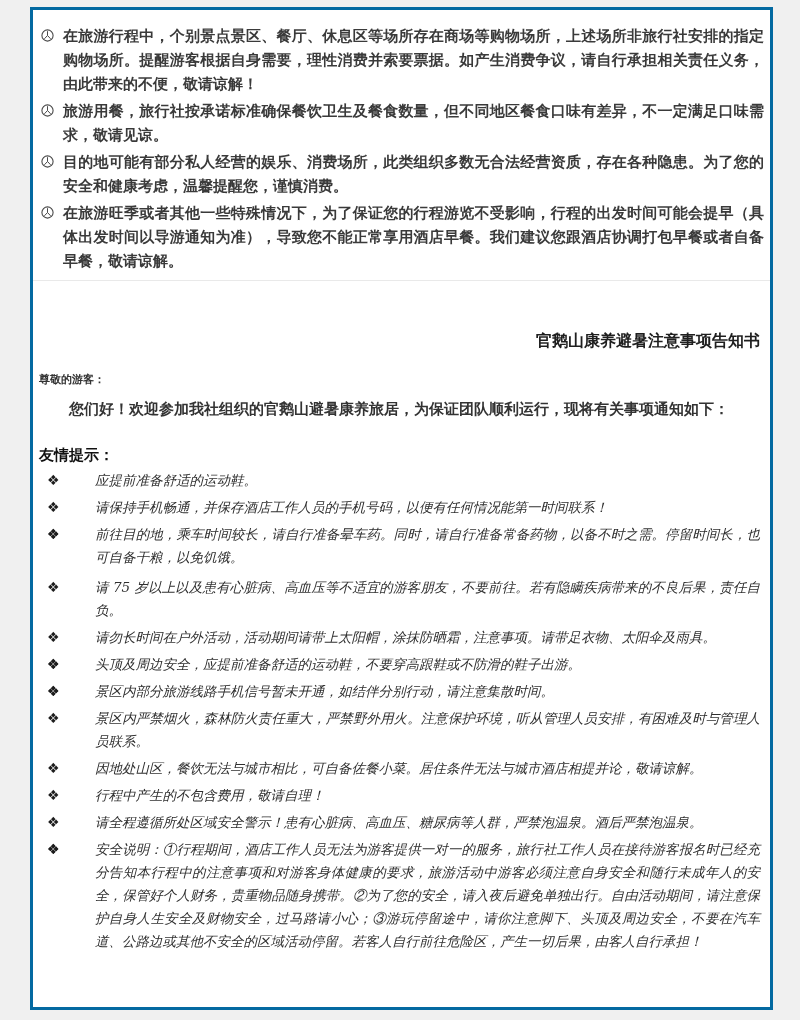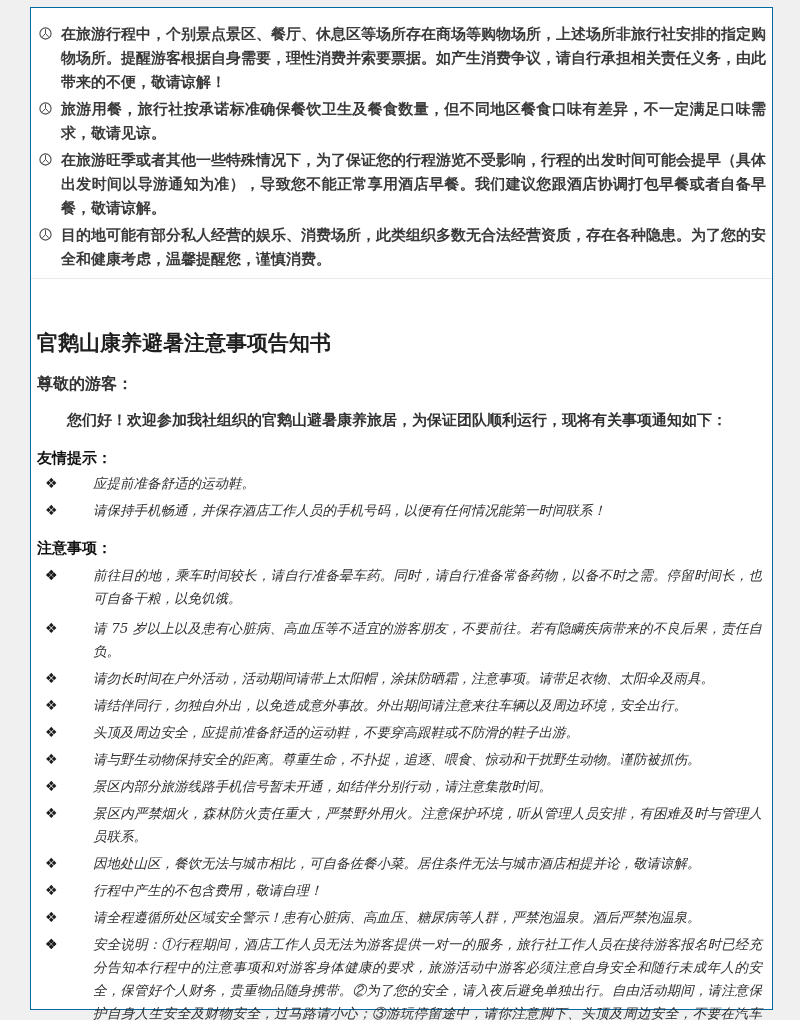--- a/index.html
+++ b/index.html
@@ -7,21 +7,21 @@
     width: 800px; height: 1020px;
     background: #f0f0f0;
     font-family: "Liberation Sans", sans-serif;
     overflow: hidden;
   }
   .card {
     position: absolute;
     left: 30px; top: 7px;
     width: 743px; height: 1003px;
     background: #ffffff;
-    border: 1px solid #0369a1;
+    border: 3px solid #0369a1;
   }
   
   .top-notices {
     padding: 14px 6px 2px 0;
   }
   .top-notices .n-item {
     position: relative;
     padding-left: 30px;
     font-size: 15px;
     line-height: 24px;
@@ -39,42 +39,42 @@
     border: none;
     border-top: 1px solid #e9e9e9;
     margin: 2px 0 0 0;
   }
   
   .doc {
     padding: 0 10px 0 6px;
   }
   .doc-title {
     margin-top: 50px;
-    text-align: left;
-    font-size: 21px;
+    text-align: right;
+    font-size: 16px;
     font-weight: 700;
     color: #1f1f1f;
   }
   .salutation {
     margin-top: 15px;
-    font-size: 16px;
+    font-size: 11px;
     line-height: 24px;
     font-weight: 600;
     color: #333333;
   }
   .intro {
-    margin-top: 12px;
+    margin-top: 6px;
     text-indent: 2em;
     font-size: 15px;
     line-height: 24px;
     font-weight: 600;
     color: #333333;
   }
   .sec-heading {
-    margin-top: 14px;
+    margin-top: 22px;
     font-size: 15px;
     line-height: 24px;
     font-weight: 700;
     color: #111111;
   }
   .kai-list { margin-top: 2px; }
   .kai-list .k-item {
     position: relative;
     padding-left: 56px;
     font-size: 13.5px;
@@ -115,31 +115,31 @@
         <path d="M6.5 6.5 L6.5 2.2 M6.5 6.5 L3.4 9.8 M6.5 6.5 L9.6 9.8" fill="none" stroke="#4a4a4a" stroke-width="1"></path>
       </svg>
       <span>旅游用餐，旅行社按承诺标准确保餐饮卫生及餐食数量，但不同地区餐食口味有差异，不一定满足口味需求，敬请见谅。</span>
     </div>
 
     <div class="n-item">
       <svg class="clock-ico" viewBox="0 0 13 13">
         <circle cx="6.5" cy="6.5" r="5.6" fill="none" stroke="#4a4a4a" stroke-width="1.1"></circle>
         <path d="M6.5 6.5 L6.5 2.2 M6.5 6.5 L3.4 9.8 M6.5 6.5 L9.6 9.8" fill="none" stroke="#4a4a4a" stroke-width="1"></path>
       </svg>
+      <span>目的地可能有部分私人经营的娱乐、消费场所，此类组织多数无合法经营资质，存在各种隐患。为了您的安全和健康考虑，温馨提醒您，谨慎消费。</span>
+    </div>
+
+    <div class="n-item">
+      <svg class="clock-ico" viewBox="0 0 13 13">
+        <circle cx="6.5" cy="6.5" r="5.6" fill="none" stroke="#4a4a4a" stroke-width="1.1"></circle>
+        <path d="M6.5 6.5 L6.5 2.2 M6.5 6.5 L3.4 9.8 M6.5 6.5 L9.6 9.8" fill="none" stroke="#4a4a4a" stroke-width="1"></path>
+      </svg>
       <span>在旅游旺季或者其他一些特殊情况下，为了保证您的行程游览不受影响，行程的出发时间可能会提早（具体出发时间以导游通知为准），导致您不能正常享用酒店早餐。我们建议您跟酒店协调打包早餐或者自备早餐，敬请谅解。</span>
     </div>
 
-    <div class="n-item">
-      <svg class="clock-ico" viewBox="0 0 13 13">
-        <circle cx="6.5" cy="6.5" r="5.6" fill="none" stroke="#4a4a4a" stroke-width="1.1"></circle>
-        <path d="M6.5 6.5 L6.5 2.2 M6.5 6.5 L3.4 9.8 M6.5 6.5 L9.6 9.8" fill="none" stroke="#4a4a4a" stroke-width="1"></path>
-      </svg>
-      <span>目的地可能有部分私人经营的娱乐、消费场所，此类组织多数无合法经营资质，存在各种隐患。为了您的安全和健康考虑，温馨提醒您，谨慎消费。</span>
-    </div>
-
   </div>
 
   <hr class="divider">
 
   <div class="doc">
 
     <div class="doc-title">官鹅山康养避暑注意事项告知书</div>
 
     <div class="salutation">尊敬的游客：</div>
 
@@ -151,49 +151,46 @@
       <div class="k-item">
         <span class="dm">❖</span>
         <span>应提前准备舒适的运动鞋。</span>
       </div>
       <div class="k-item">
         <span class="dm">❖</span>
         <span>请保持手机畅通，并保存酒店工作人员的手机号码，以便有任何情况能第一时间联系！</span>
       </div>
     </div>
 
-    <div class="sec-heading">注意事项：</div>
 
     <div class="kai-list">
       <div class="k-item">
         <span class="dm">❖</span>
       </div>
       <div class="k-item">
         <span class="dm">❖</span>
         <span>前往目的地，乘车时间较长，请自行准备晕车药。同时，请自行准备常备药物，以备不时之需。停留时间长，也可自备干粮，以免饥饿。</span>
       </div>
       <div class="k-item gap">
         <span class="dm">❖</span>
         <span>请 75 岁以上以及患有心脏病、高血压等不适宜的游客朋友，不要前往。若有隐瞒疾病带来的不良后果，责任自负。</span>
       </div>
       <div class="k-item">
         <span class="dm">❖</span>
         <span>请勿长时间在户外活动，活动期间请带上太阳帽，涂抹防晒霜，注意事项。请带足衣物、太阳伞及雨具。</span>
       </div>
       <div class="k-item">
         <span class="dm">❖</span>
-        <span>请结伴同行，勿独自外出，以免造成意外事故。外出期间请注意来往车辆以及周边环境，安全出行。</span>
       </div>
       <div class="k-item">
         <span class="dm">❖</span>
         <span>头顶及周边安全，应提前准备舒适的运动鞋，不要穿高跟鞋或不防滑的鞋子出游。</span>
       </div>
       <div class="k-item">
         <span class="dm">❖</span>
-        <span>请与野生动物保持安全的距离。尊重生命，不扑捉，追逐、喂食、惊动和干扰野生动物。谨防被抓伤。</span>
       </div>
       <div class="k-item">
         <span class="dm">❖</span>
         <span>景区内部分旅游线路手机信号暂未开通，如结伴分别行动，请注意集散时间。</span>
       </div>
       <div class="k-item">
         <span class="dm">❖</span>
         <span>景区内严禁烟火，森林防火责任重大，严禁野外用火。注意保护环境，听从管理人员安排，有困难及时与管理人员联系。</span>
       </div>
       <div class="k-item">

